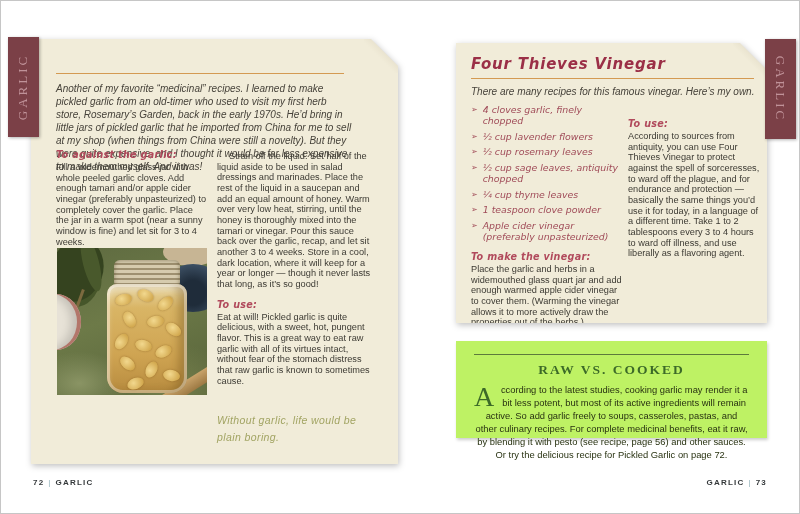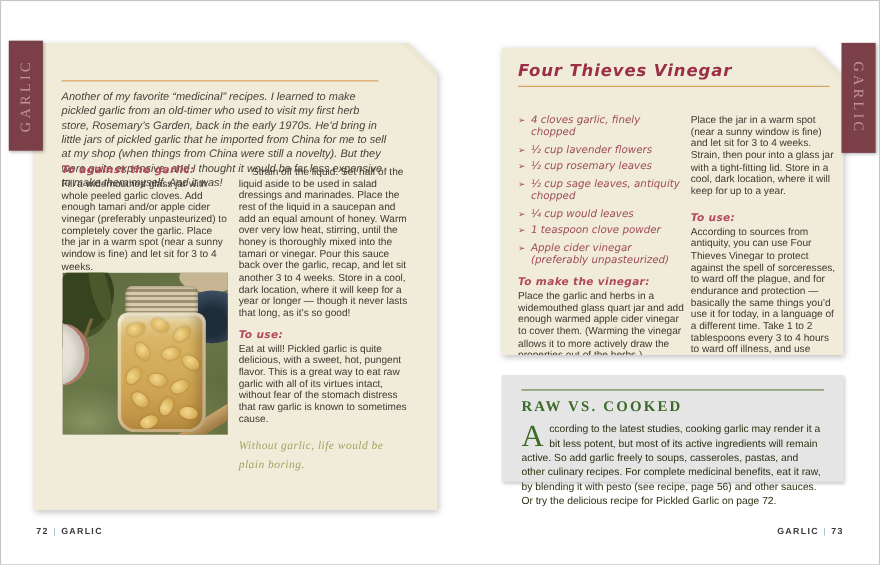--- a/index.html
+++ b/index.html
@@ -27,34 +27,34 @@
   
   .hand-title{position:absolute;font-family:"DejaVu Sans",sans-serif;font-style:italic;font-weight:bold;
               font-size:15px;letter-spacing:.8px;color:#9b2f47;}
   .title-rule{position:absolute;height:1px;background:#d49a52;}
   .intro{position:absolute;font-style:italic;font-size:10px;line-height:1.3;color:#46423a;}
   .subhead{font-family:"DejaVu Sans",sans-serif;font-style:italic;font-weight:bold;
            font-size:9.6px;letter-spacing:.3px;color:#b14a5c;margin:9px 0 2px 0;}
   .body-txt{font-size:9.2px;line-height:1.16;color:#3c3a33;margin:0;}
   .indent{text-indent:12px;}
   .col{position:absolute;}
-  .quote{font-family:Liberation Serif, serif;font-style:italic;font-size:10.5px;line-height:1.55;
-         letter-spacing:.4px;color:#a2a463;margin-top:12px;}
+  .quote{font-family:Liberation Sans, sans-serif;font-style:italic;font-size:10.5px;line-height:1.55;
+         letter-spacing:.4px;color:#a2a463;margin-top:26px;}
   .caption{position:absolute;font-family:"DejaVu Serif",serif;font-style:italic;
            font-size:9px;line-height:1.35;color:#7e7550;}
 
   
   .ing-list{list-style:none;margin:0;padding:0;}
   .ing-list li{display:flex;gap:5px;margin-bottom:4.5px;font-family:"DejaVu Sans",sans-serif;
                font-style:italic;font-size:9.4px;line-height:1.18;color:#a04b58;}
   .ing-list .bullet{flex:0 0 auto;font-style:normal;font-size:8px;line-height:11px;color:#a04b58;}
 
   
-  .green-box{position:absolute;left:455px;top:340px;width:311px;height:97px;background:#e5e5e5;
-             box-shadow:1px 2px 3px rgba(0,0,0,.2);box-sizing:border-box;padding:13px 18px 10px 18px;}
+  .green-box{position:absolute;left:455px;top:340px;width:311px;height:97px;background:#bef264;
+             box-shadow:1px 2px 3px rgba(0,0,0,.2);box-sizing:border-box;padding:13px 18px 10px 18px;text-align:center;}
   .box-rule{height:1px;background:#5d7a3c;margin-bottom:7px;}
   .box-head{font-family:"Liberation Serif",serif;font-weight:bold;font-size:13.5px;
             letter-spacing:2px;color:#3c6a28;}
   .box-body{font-size:9.4px;line-height:1.38;color:#293312;margin:6px 0 0 0;}
   .dropcap{float:left;font-family:"Liberation Serif",serif;font-size:28px;line-height:22px;
            color:#3c6a28;margin:2px 5px 0 0;}
 
   
   .footer{position:absolute;top:477px;font-size:8px;font-weight:bold;letter-spacing:1.2px;color:#35393b;}
   .footer .sep{color:#8fb0b8;font-weight:normal;padding:0 4px;}
@@ -154,20 +154,21 @@
     </div>
   </div>
 
   <div class="page-shadow pr-wrap">
     <div class="page">
       <div class="fold"></div>
 
       <div class="hand-title" style="left:15px;top:12px;">Four Thieves Vinegar</div>
       <div class="title-rule" style="left:15px;top:35px;width:283px;"></div>
 
+      <div class="intro" style="left:15px;top:42px;width:285px;">There are many recipes for this famous vinegar. Here’s my own.</div>
 
       <div class="col" style="left:15px;top:61px;width:152px;">
         <ul class="ing-list">
           <li>
               <span class="bullet">➢</span>
               <span>4 cloves garlic, finely chopped</span>
             </li>
           <li>
               <span class="bullet">➢</span>
               <span>½ cup lavender flowers</span>
@@ -175,37 +176,36 @@
           <li>
               <span class="bullet">➢</span>
               <span>½ cup rosemary leaves</span>
             </li>
           <li>
               <span class="bullet">➢</span>
               <span>½ cup sage leaves, antiquity chopped</span>
             </li>
           <li>
               <span class="bullet">➢</span>
-              <span>¼ cup would leaves</span>
+              <span>¼ cup thyme leaves</span>
             </li>
           <li>
               <span class="bullet">➢</span>
               <span>1 teaspoon clove powder</span>
             </li>
           <li>
               <span class="bullet">➢</span>
               <span>Apple cider vinegar (preferably unpasteurized)</span>
             </li>
         </ul>
         <div class="subhead">To make the vinegar:</div>
         <p class="body-txt">Place the garlic and herbs in a widemouthed glass quart jar and add enough warmed apple cider vinegar to cover them. (Warming the vinegar allows it to more actively draw the properties out of the herbs.)</p>
       </div>
 
       <div class="col" style="left:172px;top:61px;width:134px;">
-        <p class="body-txt">Place the jar in a warm spot (near a sunny window is fine) and let sit for 3 to 4 weeks. Strain, then pour into a glass jar with a tight-fitting lid. Store in a cool, dark location, where it will keep for up to a year.</p>
         <div class="subhead" style="margin-top:14px;">To use:</div>
         <p class="body-txt">According to sources from antiquity, you can use Four Thieves Vinegar to protect against the spell of sorceresses, to ward off the plague, and for endurance and protection — basically the same things you’d use it for today, in a language of a different time. Take 1 to 2 tablespoons every 3 to 4 hours to ward off illness, and use liberally as a flavoring agent.</p>
       </div>
     </div>
   </div>
 
   <div class="green-box">
     <div class="box-rule"></div>
     <div class="box-head">RAW VS. COOKED</div>
     <p class="box-body">

